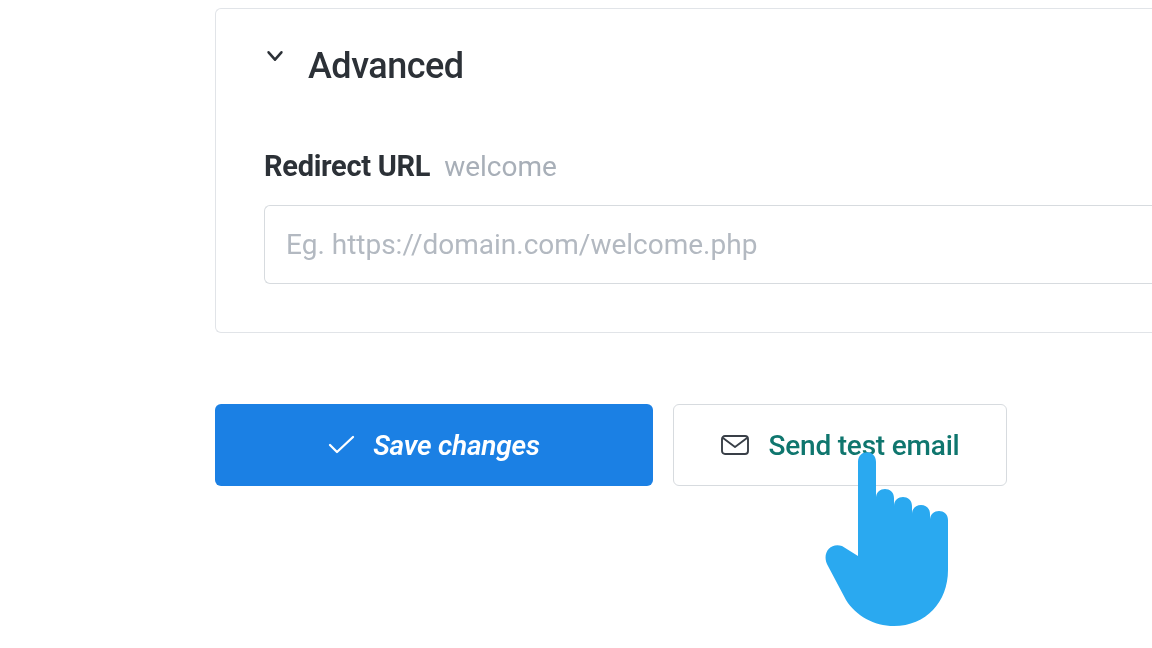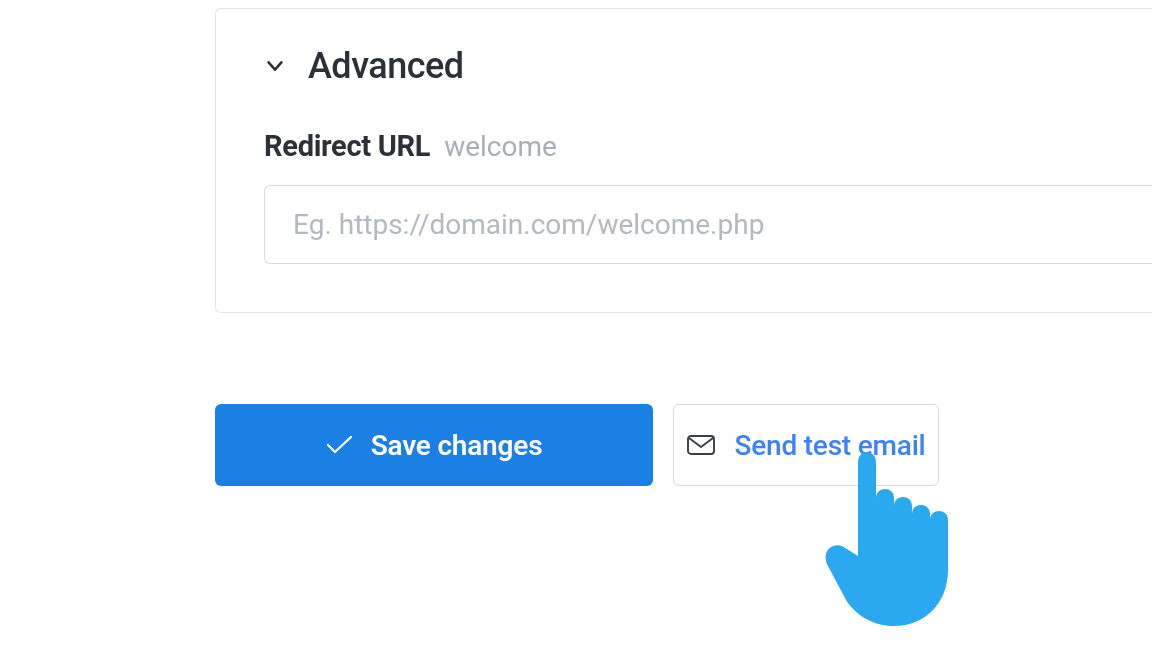--- a/index.html
+++ b/index.html
@@ -21,23 +21,23 @@
       top: 8px;
       right: 0;
       border: 1px solid #e1e4e8;
       border-right: none;
       border-radius: 6px 0 0 6px;
       padding: 36px 0 48px 48px;
       background: #ffffff;
     }
     .section-header {
       display: flex;
-      align-items: center;
+      align-items: flex-start;
       gap: 22px;
-      margin-bottom: 42px;
+      margin-bottom: 62px;
       cursor: pointer;
     }
     .chevron {
       width: 22px;
       height: 22px;
       flex-shrink: 0;
     }
     .section-title {
       font-size: 36px;
       font-weight: 500;
@@ -59,21 +59,21 @@
     .field-optional {
       font-size: 28px;
       font-weight: 400;
       color: #a8afb8;
     }
     .text-input {
       width: 100%;
       border: 1px solid #d7dbdf;
       border-right: none;
       border-radius: 6px 0 0 6px;
-      padding: 22px 28px;
+      padding: 22px 21px;
       font-size: 28px;
       color: #2c3137;
       font-family: inherit;
       outline: none;
     }
     .text-input::placeholder {
       color: #b3b9c1;
     }
     .button-row {
       position: absolute;
@@ -93,26 +93,27 @@
       font-weight: 600;
       cursor: pointer;
       border: none;
       font-family: inherit;
       letter-spacing: -0.2px;
     }
     .btn-primary {
       background: #1b80e4;
       color: #ffffff;
       width: 438px;
+      font-style: italic;
     }
     .btn-secondary {
       background: #ffffff;
-      color: #3b82f6;
+      color: #0f766e;
       border: 1px solid #d7dbdf;
-      width: 266px;
+      width: 334px;
       font-weight: 500;
     }
     .checkmark-icon {
       width: 27px;
       height: 20px;
       flex-shrink: 0;
     }
     .envelope-icon {
       width: 30px;
       height: 24px;

